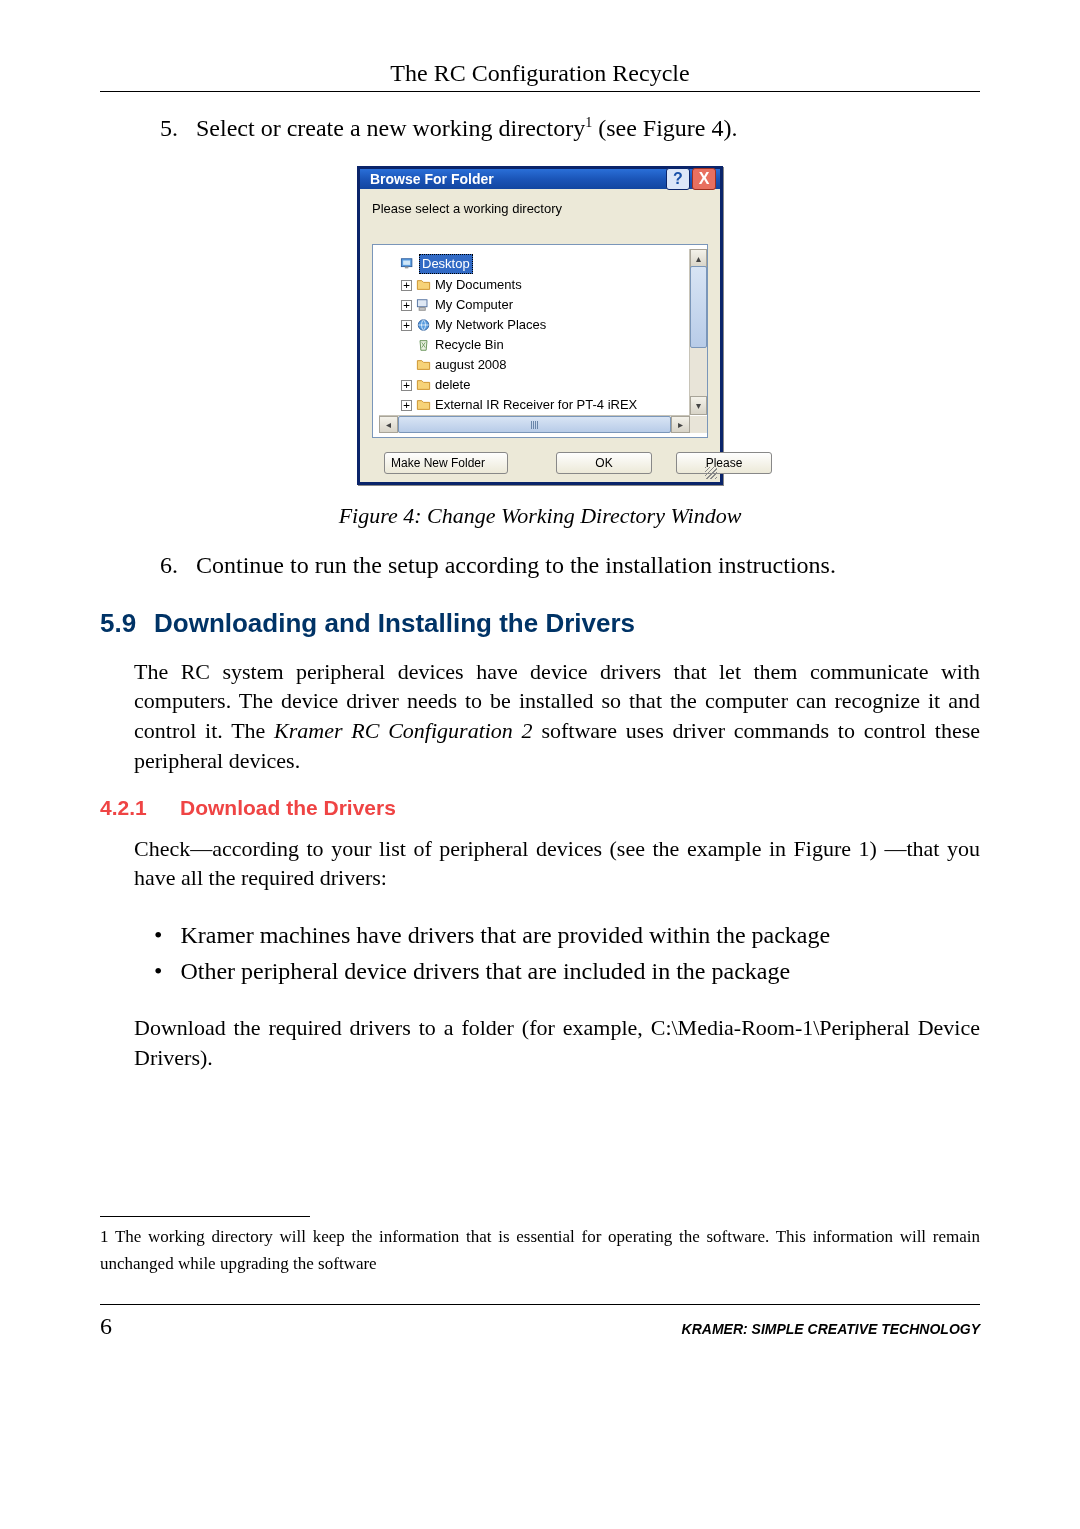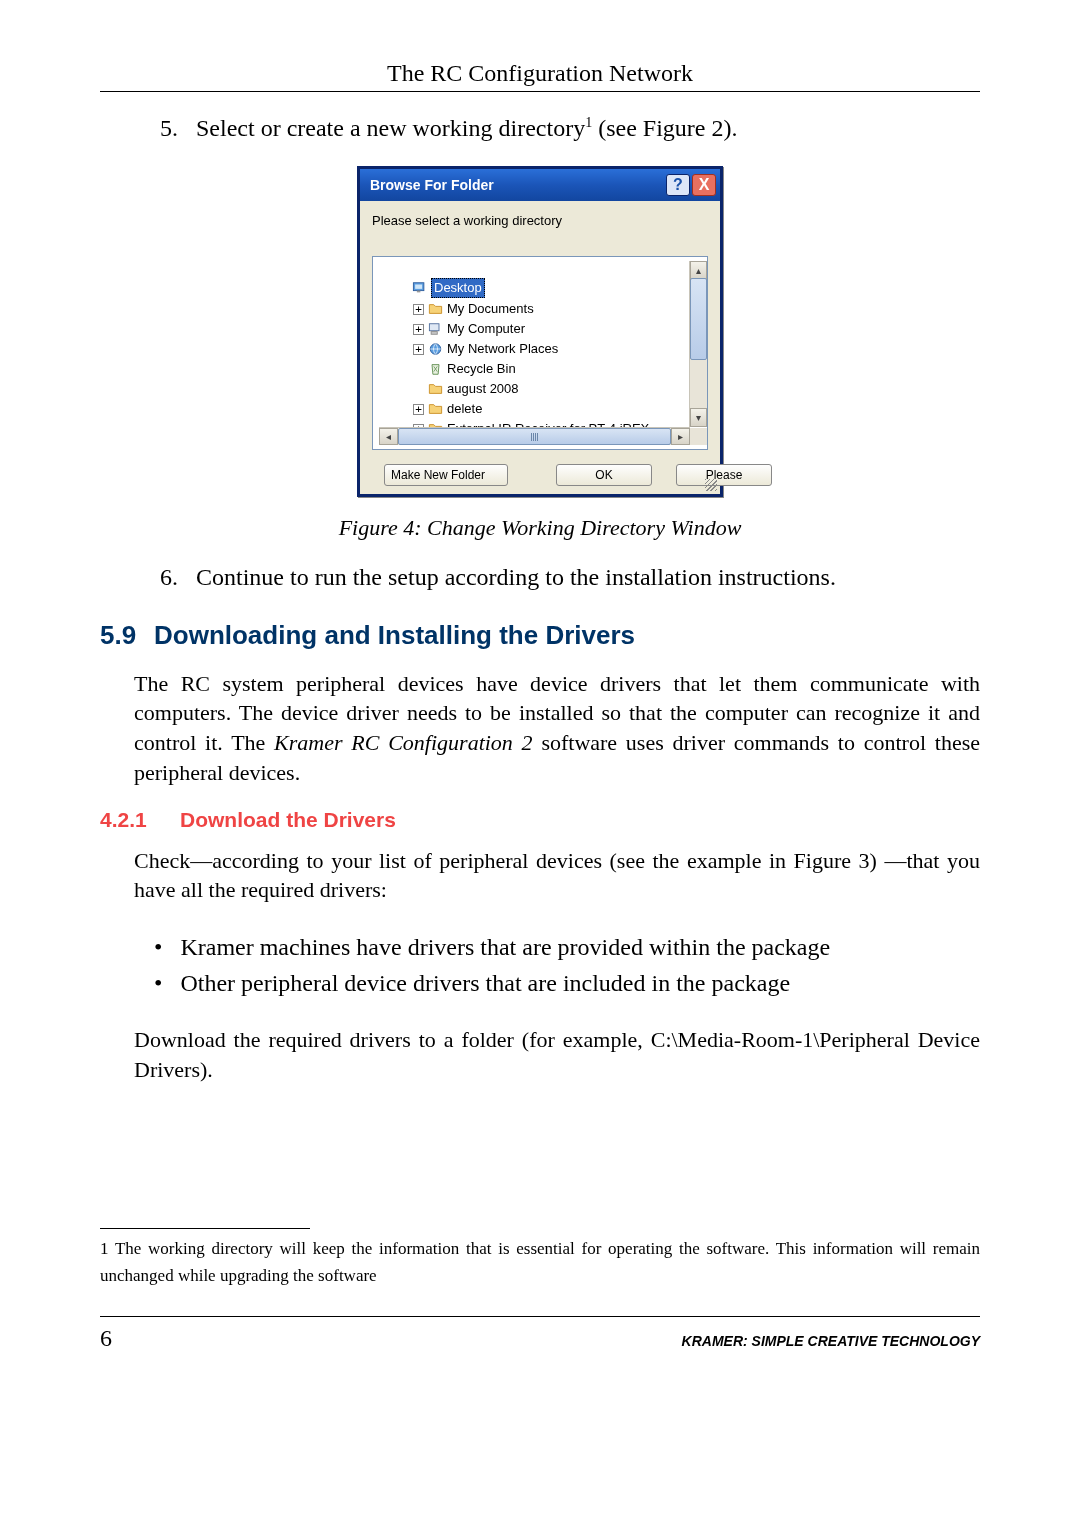--- a/index.html
+++ b/index.html
@@ -45,21 +45,21 @@
     width: 360px;
     border: 3px solid #0a246a;
     background: #ece9d8;
     font-family: Tahoma, sans-serif;
     font-size: 13px;
     color: #000;
     position: relative;
     box-shadow: 1px 1px 0 #888;
   }
   .titlebar {
-    height: 32px;
+    height: 20px;
     background: linear-gradient(#2a6fd8, #1b55b8 50%, #1246a0);
     display: flex;
     align-items: center;
     justify-content: space-between;
     padding: 0 4px 0 10px;
     color: #fff;
     font-weight: bold;
     font-size: 14px;
   }
   .title-btns { display: flex; gap: 2px; }
@@ -87,21 +87,21 @@
   .instr { margin-bottom: 28px; font-size: 13px; }
   .tree-box {
     background: #fff;
     border: 1px solid #7a96b9;
     padding: 4px 0 4px 6px;
     position: relative;
   }
   .tree {
     list-style: none;
     padding: 0;
-    margin: 16px;
+    margin: 4px;
     font-size: 13px;
     line-height: 18px;
   }
   .tree li {
     display: flex;
     align-items: center;
     gap: 4px;
     padding: 1px 0;
   }
   .expander {
@@ -280,27 +280,27 @@
   .tree-inner {
     position: absolute;
     left:0; right:17px; top:0; bottom:18px;
     overflow: hidden;
   }
 </style>
 </head>
 <body>
 
 <div class="page">
-  <div class="header-title">The RC Configuration Network</div>
+  <div class="header-title">The RC Configuration Recycle</div>
   <hr class="header-rule">
 
   <div class="numbered-item">
     <span class="num">5.</span>
     <span>
-      <span>Select or create a new working directory</span><span class="sup">1</span><span> (see Figure 2).</span>
+      <span>Select or create a new working directory</span><span class="sup">1</span><span> (see Figure 4).</span>
     </span>
   </div>
 
   <div class="dialog-wrap">
     <div class="dialog">
       <div class="titlebar">
         <span>Browse For Folder</span>
         <span class="title-btns">
           <span class="tbtn help">?</span>
           <span class="tbtn close">X</span>
@@ -418,21 +418,21 @@
   </div>
 
   <div class="para">
     <span>The RC system peripheral devices have device drivers that let them communicate with computers. The device driver needs to be installed so that the computer can recognize it and control it. The </span><span class="italic">Kramer RC Configuration 2</span><span> software uses driver commands to control these peripheral devices.</span>
   </div>
 
   <div class="section-h3">
     <span class="secnum">4.2.1</span><span>Download the Drivers</span>
   </div>
 
-  <div class="para">Check—according to your list of peripheral devices (see the example in Figure 3) —that you have all the required drivers:</div>
+  <div class="para">Check—according to your list of peripheral devices (see the example in Figure 1) —that you have all the required drivers:</div>
 
   <ul class="bullet-list">
     <li>
         <span class="bl">•</span>
         <span>Kramer machines have drivers that are provided within the package</span>
       </li>
     <li>
         <span class="bl">•</span>
         <span>Other peripheral device drivers that are included in the package</span>
       </li>

